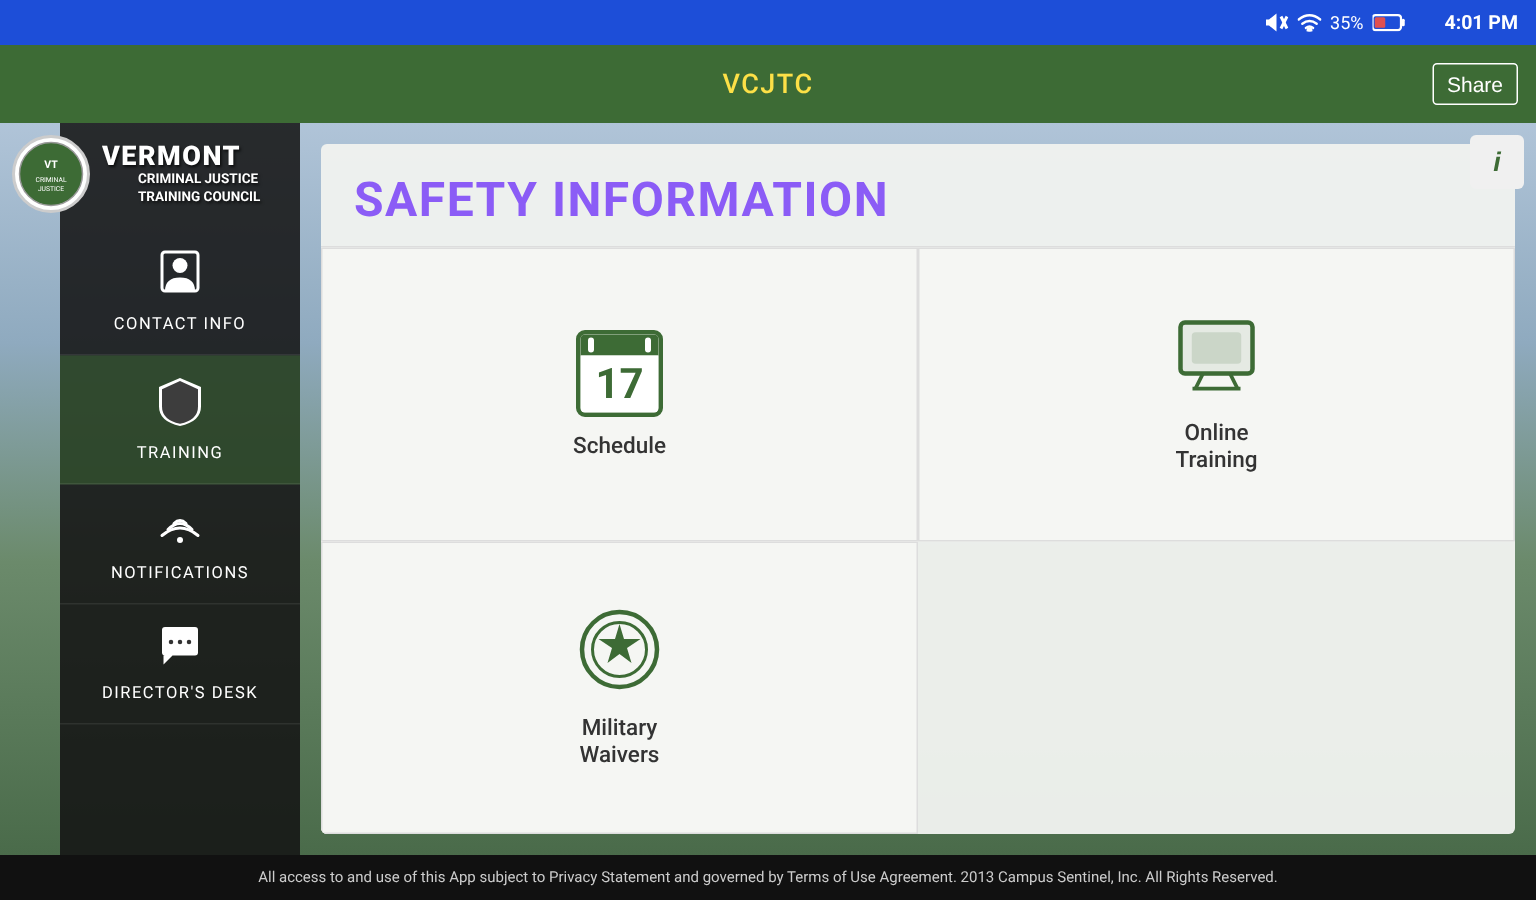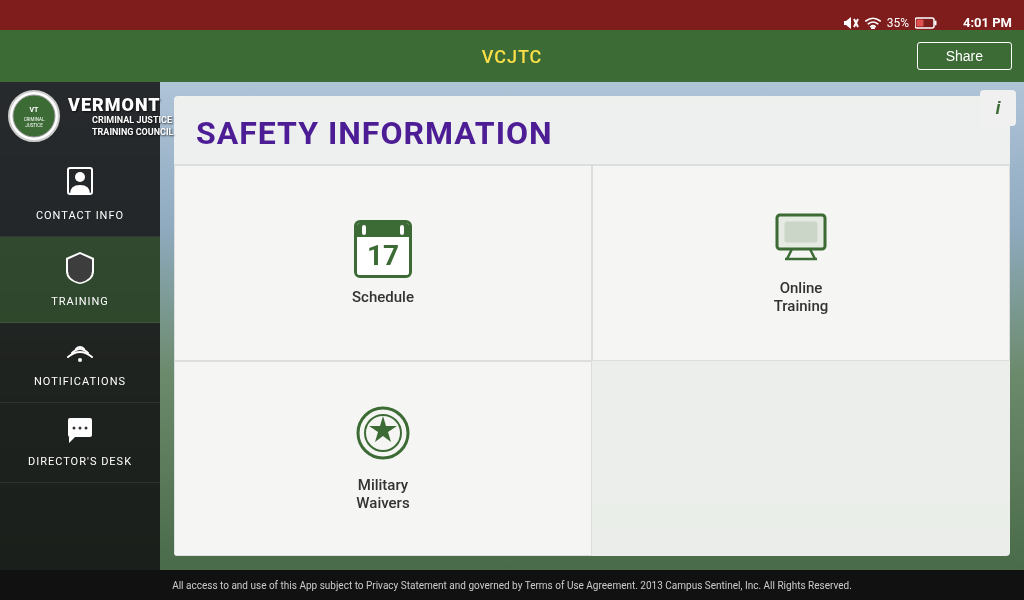--- a/index.html
+++ b/index.html
@@ -8,23 +8,23 @@
       height: 600px;
       overflow: hidden;
       font-family: 'Roboto', Arial, sans-serif;
       background: #000;
     }
 
     
     .status-bar {
       width: 100%;
       height: 30px;
-      background: #7f1d1d;
-      display: flex;
-      align-items: flex-end;
+      background: #1d4ed8;
+      display: flex;
+      align-items: center;
       justify-content: flex-end;
       padding: 0 12px;
       gap: 8px;
     }
     .status-icons {
       display: flex;
       align-items: center;
       gap: 6px;
       font-size: 12px;
       color: #fff;
@@ -47,32 +47,33 @@
       font-size: 18px;
       font-weight: 500;
       letter-spacing: 1px;
     }
     .share-button {
       position: absolute;
       right: 12px;
       background: transparent;
       border: 1.5px solid #fff;
       color: #fff;
-      padding: 5px 28px;
+      padding: 5px 9px;
       font-size: 14px;
       border-radius: 3px;
       cursor: pointer;
     }
 
     
     .main-container {
       display: flex;
       width: 100%;
       height: calc(600px - 30px - 52px - 30px);
       position: relative;
+      padding-left: 40px;
     }
 
     
     .bg-image {
       position: absolute;
       top: 0; left: 0; right: 0; bottom: 0;
       background: linear-gradient(180deg, #b0c4d8 0%, #8faabf 30%, #6b8a6b 60%, #4a6b4a 100%);
       z-index: 0;
     }
 
@@ -185,21 +186,21 @@
       flex-direction: column;
       overflow: hidden;
     }
     .content-header {
       padding: 18px 22px 12px;
       border-bottom: 1px solid #ddd;
     }
     .content-title {
       font-size: 32px;
       font-weight: 700;
-      color: #4c1d95;
+      color: #8b5cf6;
       letter-spacing: 1px;
     }
     .grid-container {
       display: grid;
       grid-template-columns: 1fr 1fr;
       grid-template-rows: 1fr 1fr;
       flex: 1;
     }
     .grid-item {
       display: flex;

